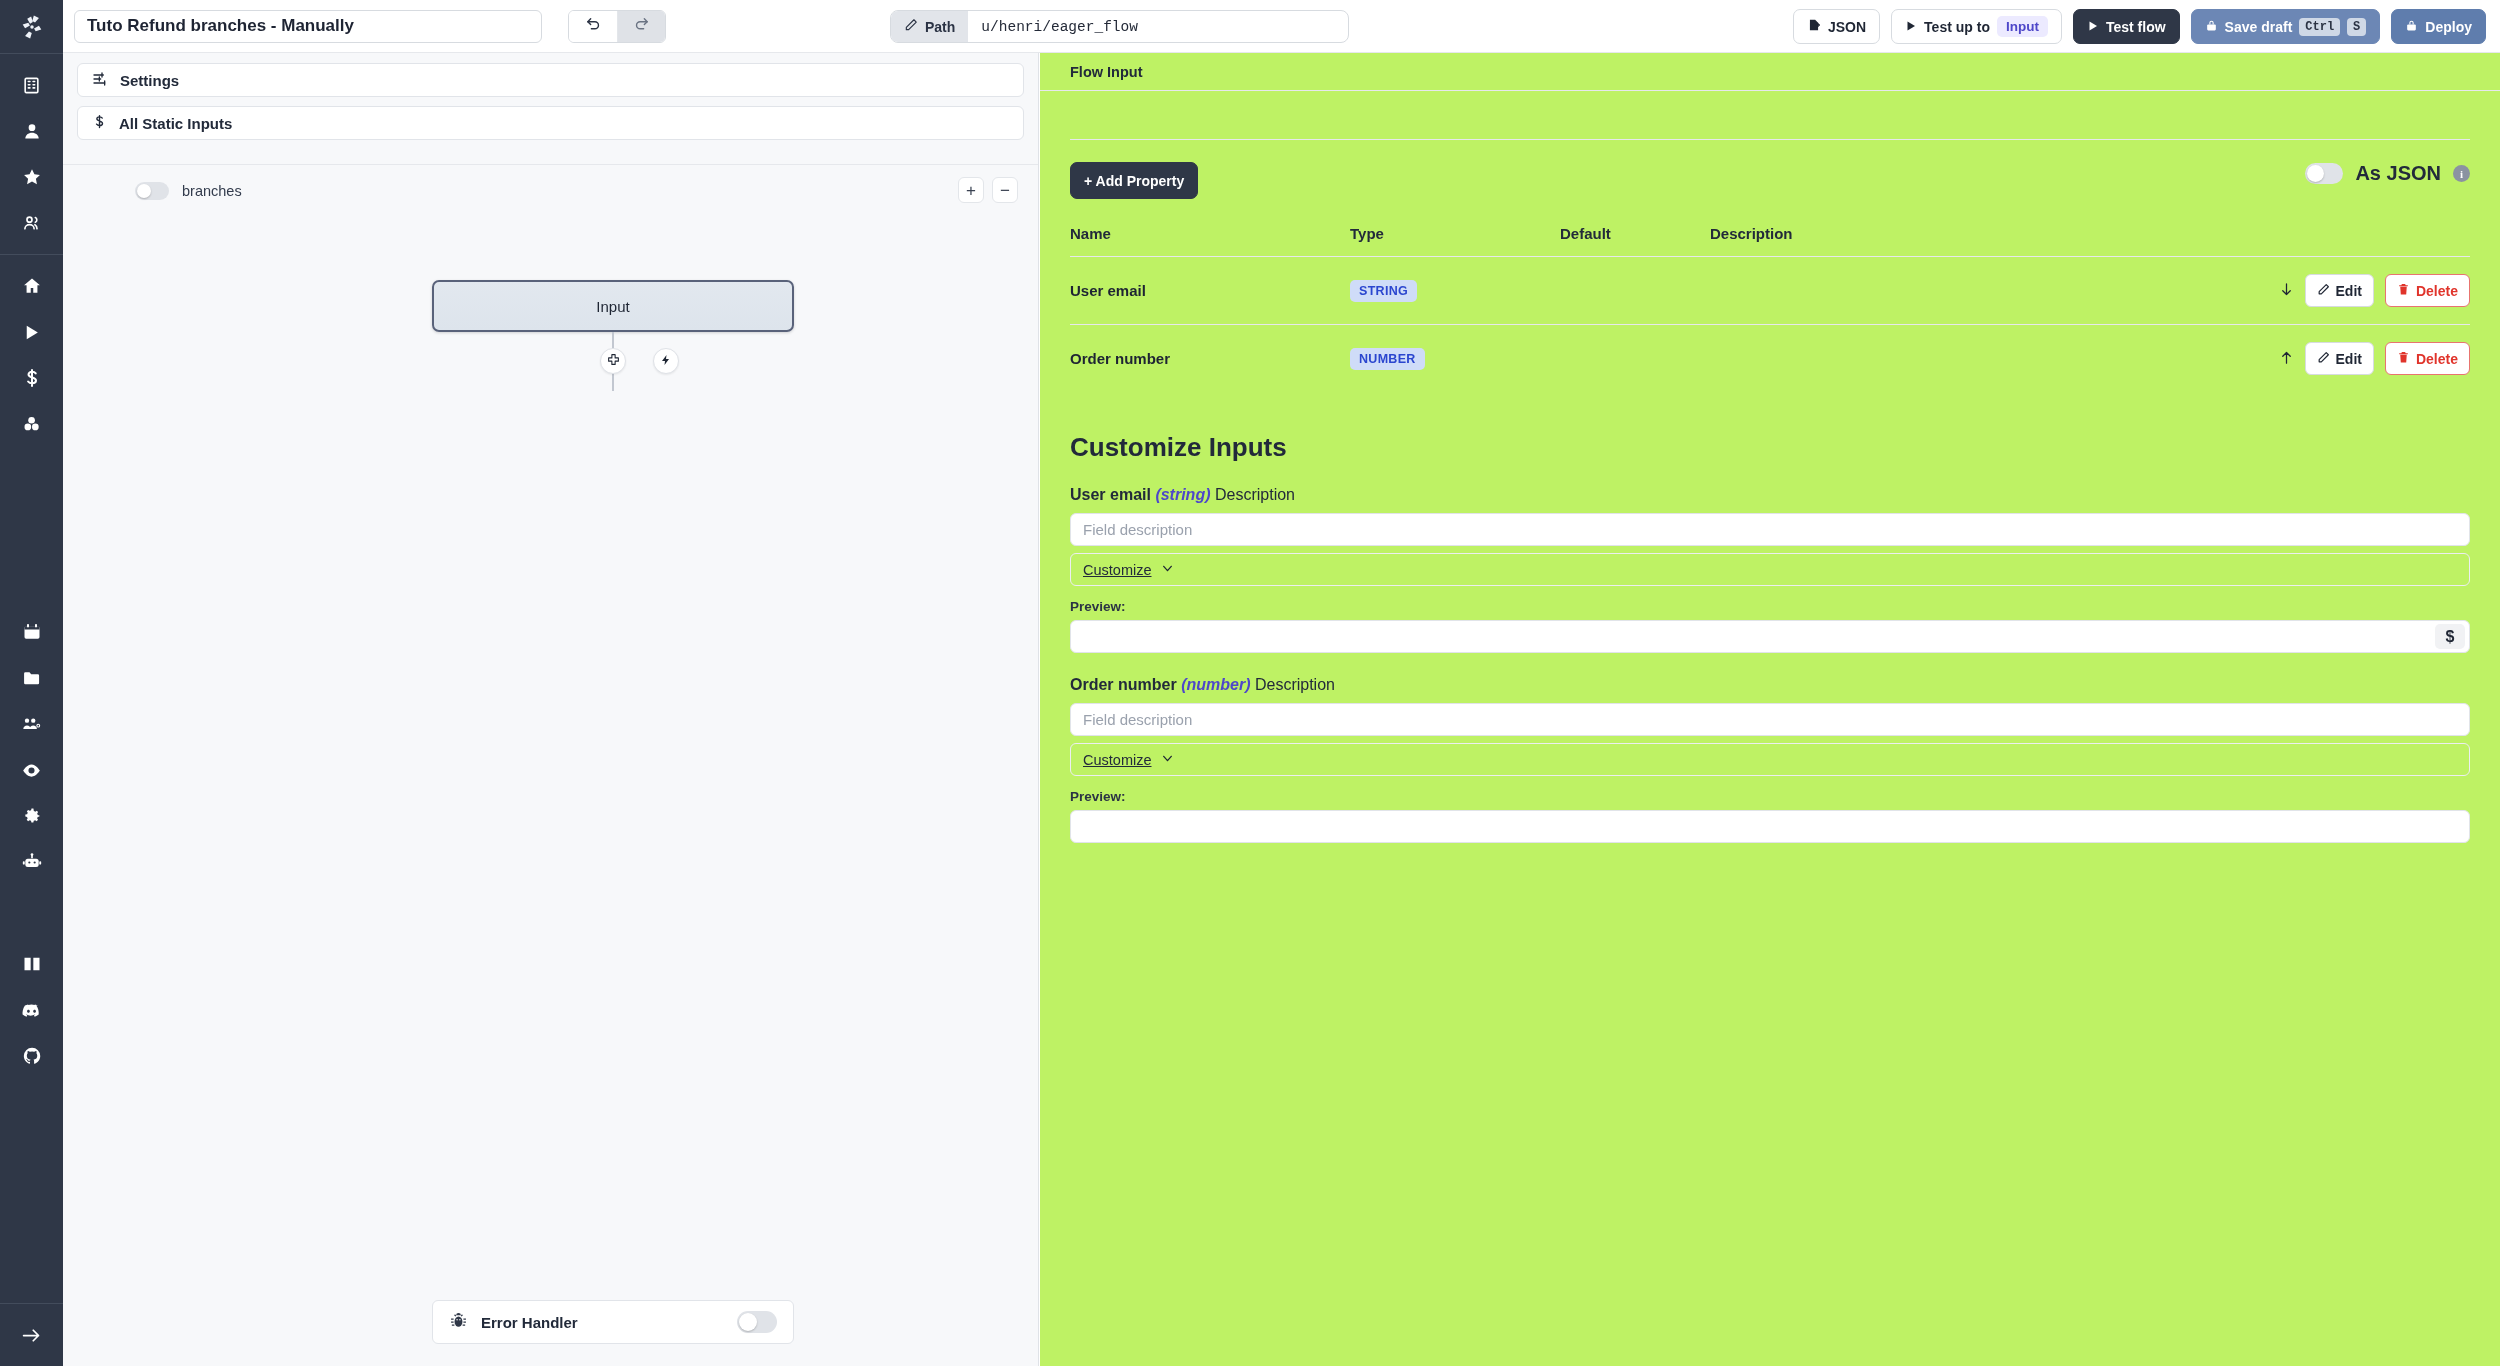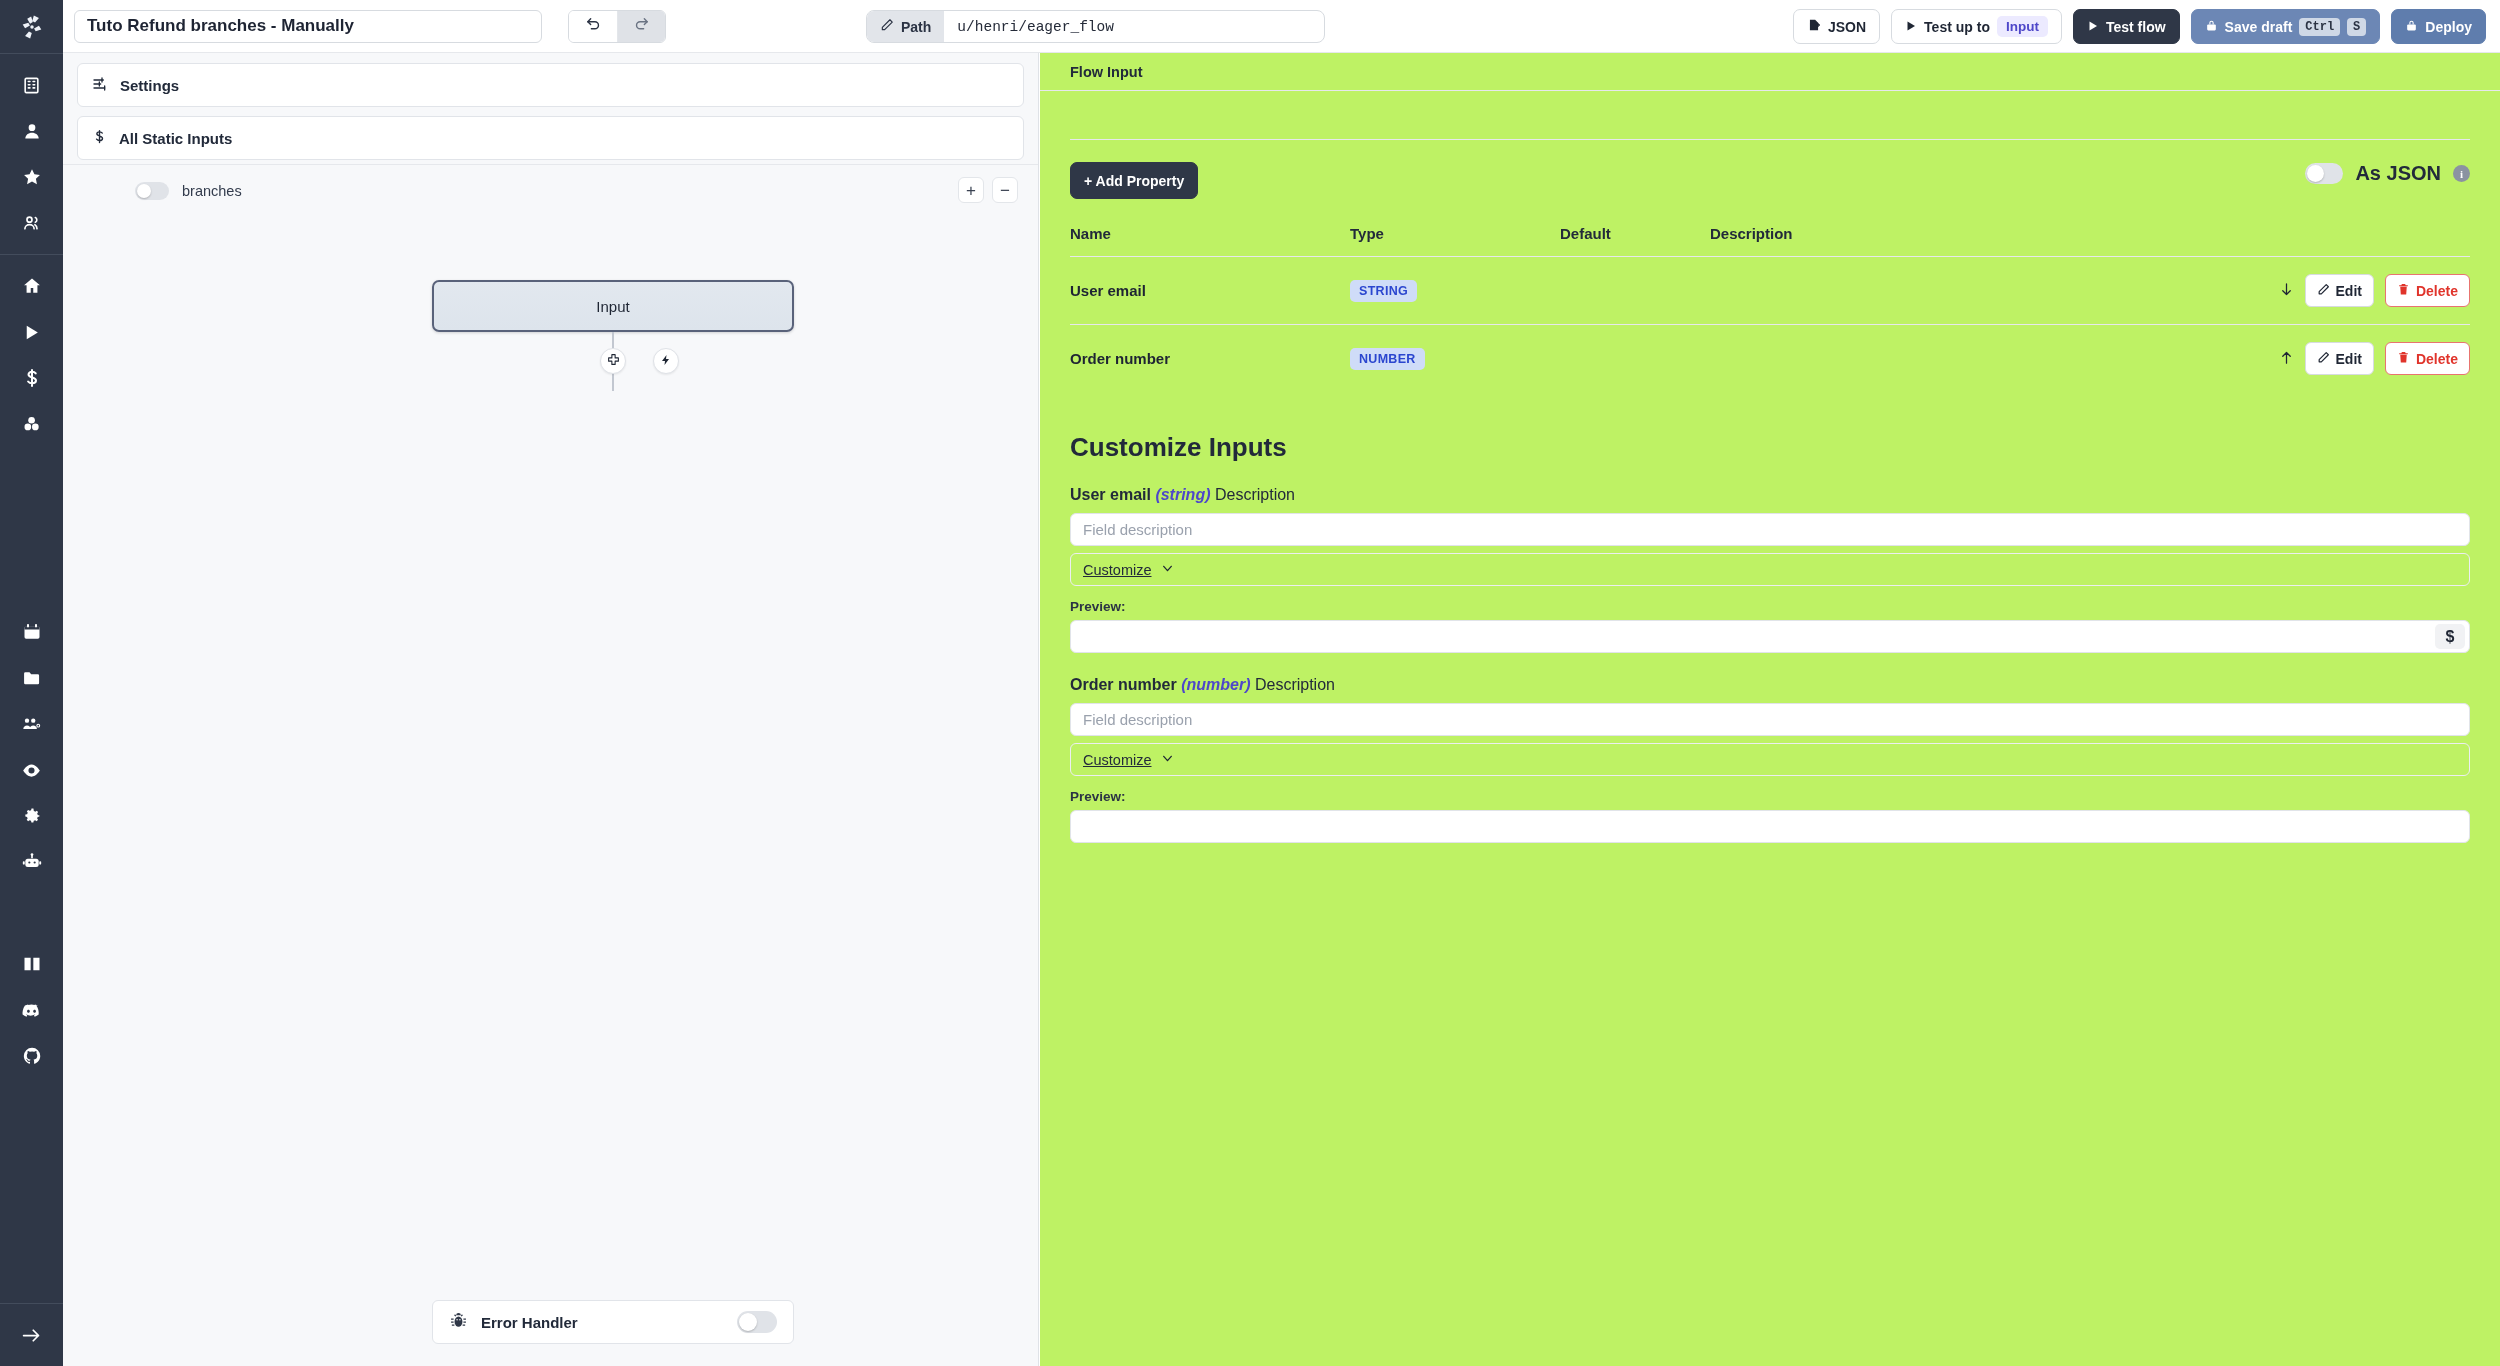--- a/index.html
+++ b/index.html
@@ -50,21 +50,21 @@
     border: 1px solid #d7dbe0; border-radius: 6px; overflow: hidden;
   }
   .ur-btn {
     width: 48px; height: 31px; display:flex; align-items:center; justify-content:center;
     background:#fff; cursor: pointer;
   }
   .ur-btn.active { background:#dfe2e7; }
   .ur-btn + .ur-btn { border-left: 1px solid #e3e6ea; }
 
   .path-wrap {
-    position: absolute; left: 803px; top: 10px;
+    position: absolute; left: 827px; top: 10px;
     display: flex; height: 33px;
     border: 1px solid #d7dbe0; border-radius: 8px; overflow: hidden; background:#fff;
   }
   .path-label {
     display:flex; align-items:center; gap:7px;
     background:#e2e5ea; padding: 0 13px; font-size: 14px; font-weight: 700; color:#2b3344;
   }
   .path-value {
     display:flex; align-items:center; padding: 0 13px; min-width: 380px;
     font-family: "Liberation Mono", monospace; font-size: 14.5px; color:#242a38;
@@ -91,21 +91,21 @@
     font-family:"Liberation Mono", monospace; font-size: 12px; font-weight:700;
   }
 
   
   .flowpanel {
     position: absolute; left: 63px; top: 53px; width: 976px; height: 1313px;
     background: #f7f8fa; border-right: 1px solid #dfe2e7;
   }
   .flow-strip { padding: 10px 14px 0 14px; }
   .strip-row {
-    height: 44px; background:#fff; border:1px solid #e1e4e9; border-radius: 6px;
+    height: 34px; background:#fff; border:1px solid #e1e4e9; border-radius: 6px;
     display:flex; align-items:center; gap: 12px; padding: 0 14px;
     font-size: 15px; font-weight: 700; color:#222a3a; cursor:pointer;
     margin-bottom: 9px;
   }
   .canvas {
     position: absolute; left:0; top: 111px; width: 975px; height: 1202px;
     background:#f7f8fa; border-top: 1px solid #e6e8ec; overflow: hidden;
   }
   .toggle {
     width: 34px; height: 18px; border-radius: 10px; background:#e0e3e8;

